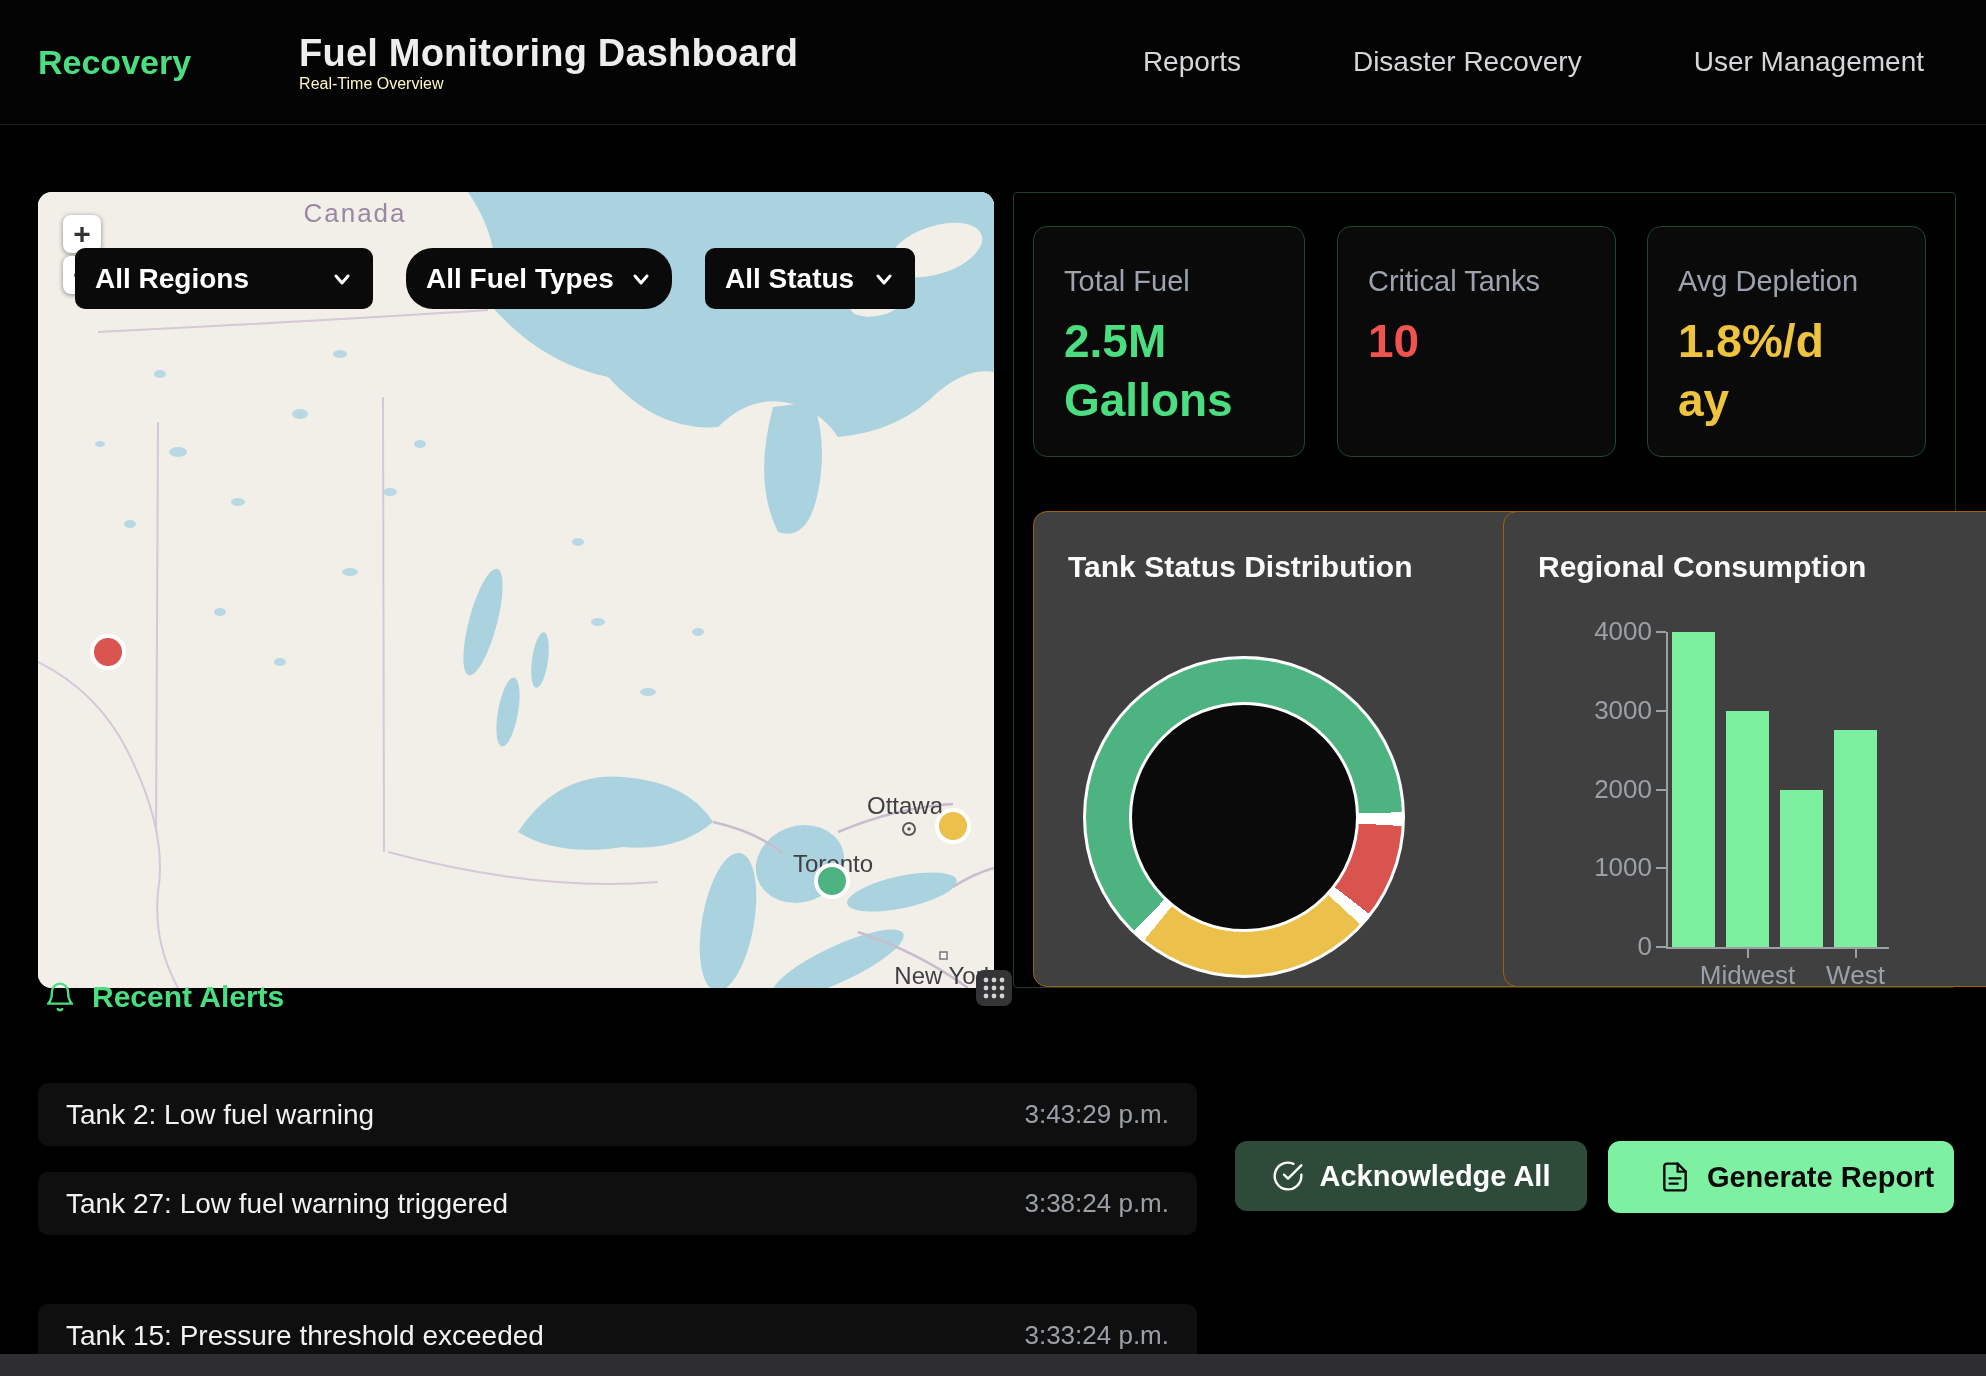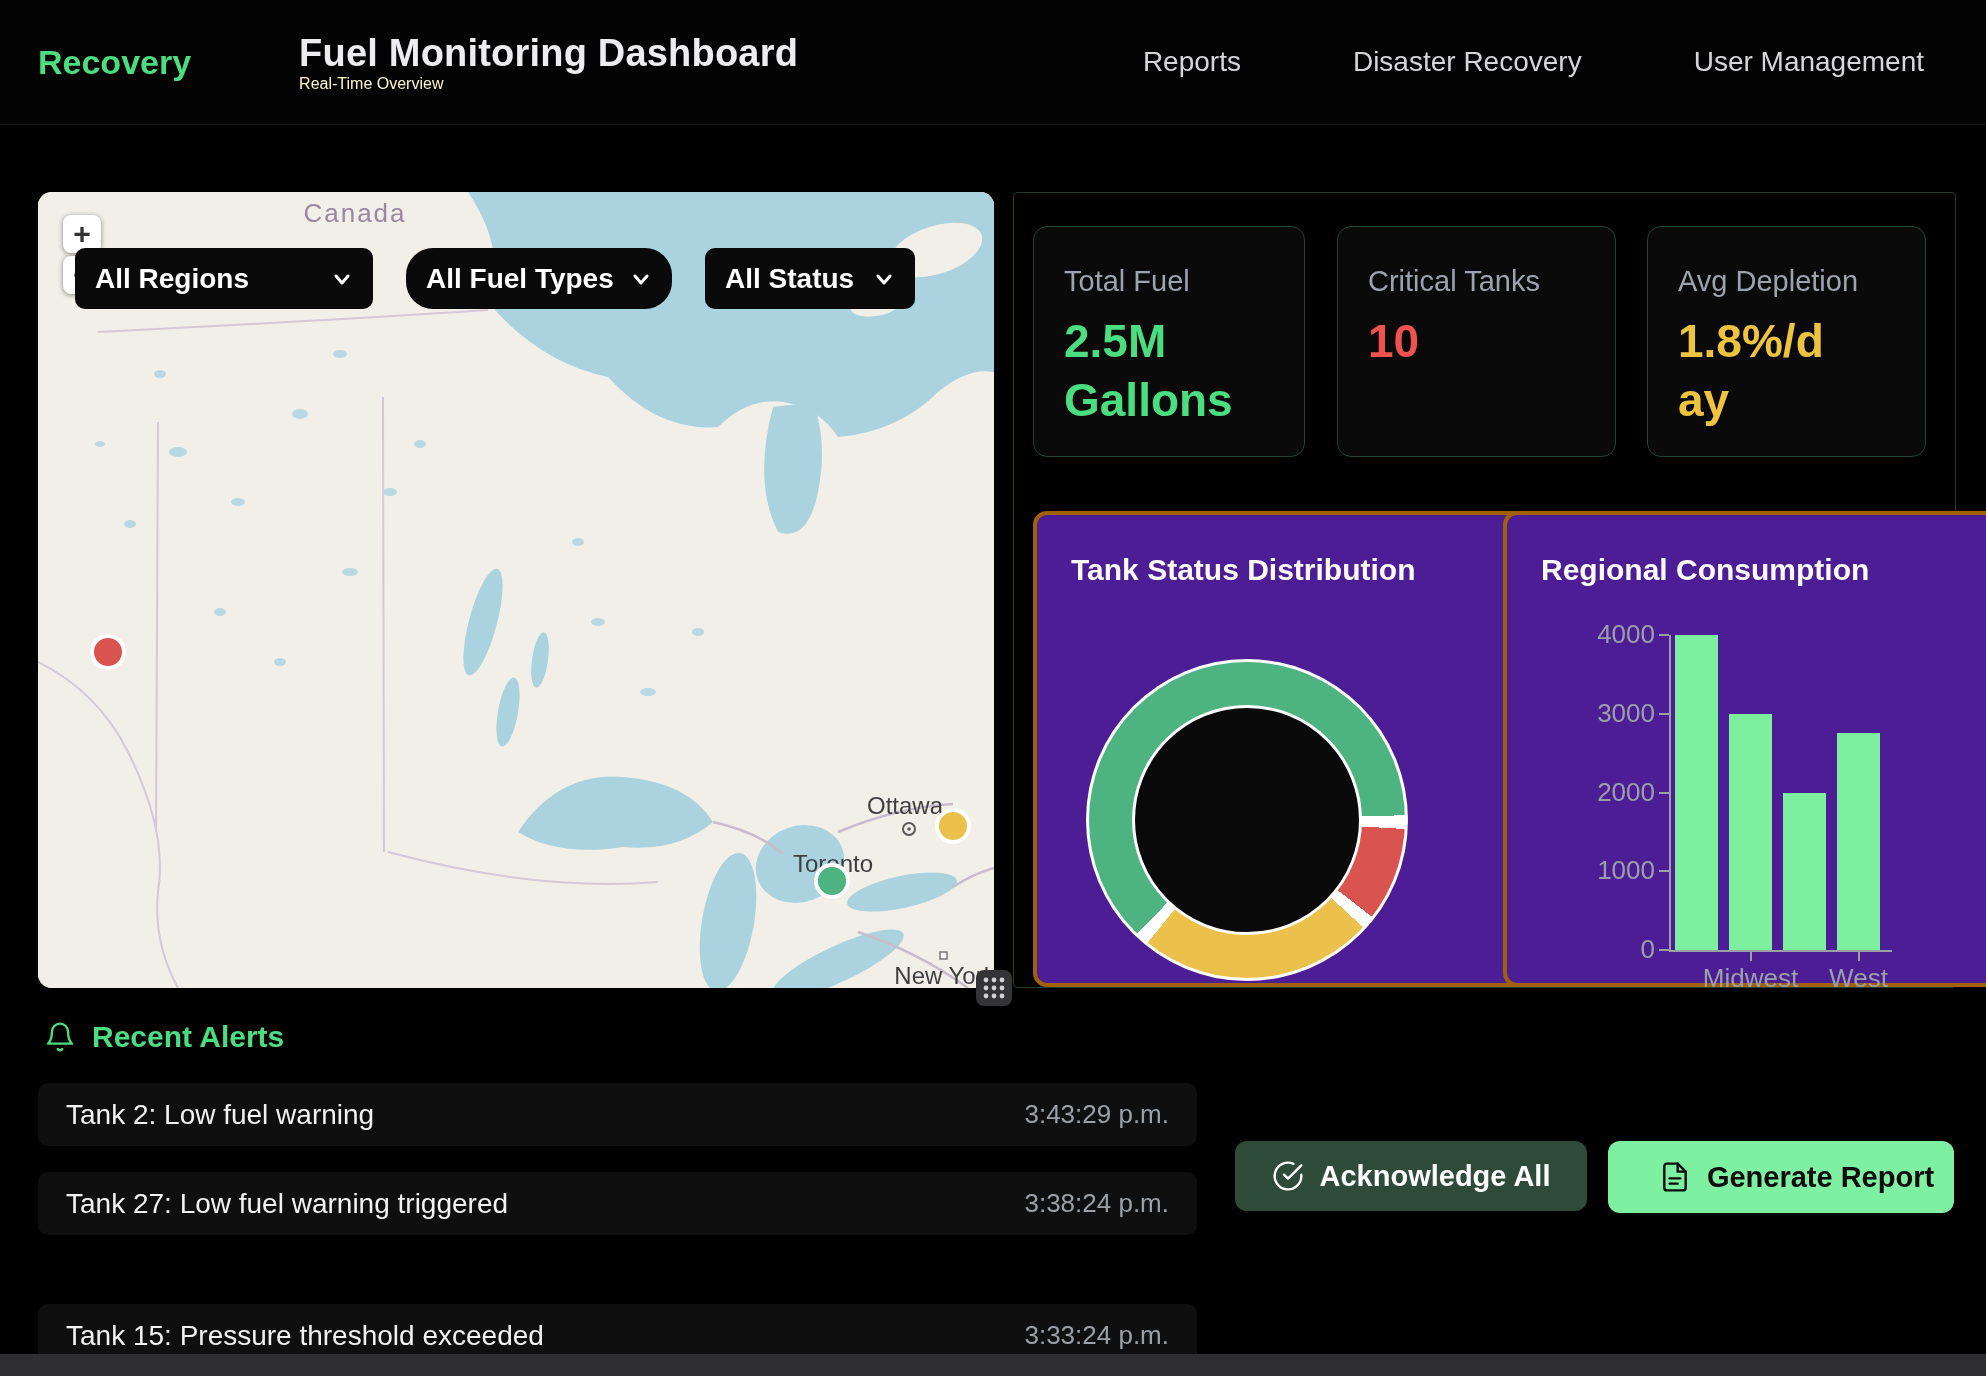--- a/index.html
+++ b/index.html
@@ -36,38 +36,38 @@
   .grip { position:absolute; left:976px; top:970px; width:36px; height:36px; background:#343436;
     border-radius:8px; display:flex; align-items:center; justify-content:center; z-index:3; }
   
   .right-panel { position:absolute; left:1013px; top:192px; width:943px; height:796px;
     border:1.5px solid #1d3e2d; border-radius:4px; }
   .stat-card { position:absolute; top:33px; height:231px; background:#0a0a0a;
     border:1px solid #1f4733; border-radius:14px; padding:38px 30px; }
   .stat-label { font-size:29px; color:#9ca3af; }
   .stat-value { font-size:46px; font-weight:bold; line-height:1.28; margin-top:14px;
     overflow-wrap:anywhere; }
-  .chart-card { position:absolute; top:318px; width:501px; height:476px; background:#4c1d95;
-    border:4px solid #a16207; border-radius:14px; }
+  .chart-card { position:absolute; top:318px; width:501px; height:476px; background:#404040;
+    border:1px solid #a16207; border-radius:14px; }
   .chart-title { position:absolute; left:34px; top:38px; font-size:30px; font-weight:bold; color:#fafafa; }
   
   .donut-ring { position:absolute; left:49px; top:144px; width:322px; height:322px;
     border-radius:50%; background:#fff; }
   .donut { position:absolute; left:52px; top:147px; width:316px; height:316px; border-radius:50%; }
   .donut-hole { position:absolute; left:95px; top:190px; width:230px; height:230px;
     border-radius:50%; background:#0a0a0a; border:3px solid #fff; }
   
   .bar-plot { position:absolute; left:0; top:0; width:419px; height:476px; }
   .axis-line { position:absolute; background:#9aa0a6; }
   .tick-label-y { position:absolute; width:128px; text-align:right; font-size:26px; color:#9aa0a6; }
   .tick-mark { position:absolute; background:#9aa0a6; }
   .bar { position:absolute; }
   .tick-label-x { position:absolute; width:150px; text-align:center; font-size:26px; color:#9aa0a6; }
   
-  .alerts-title-row { position:absolute; left:44px; top:1020px; display:flex; align-items:center; gap:16px; }
+  .alerts-title-row { position:absolute; left:44px; top:980px; display:flex; align-items:center; gap:16px; }
   .alerts-title { font-size:30px; font-weight:bold; color:#4ade80; }
   .alert-row { position:absolute; left:38px; width:1159px; height:63px; background:#0f0f0f;
     border-radius:10px; display:flex; align-items:center; justify-content:space-between; padding:0 28px; }
   .alert-text { font-size:28px; color:#f2f2f2; }
   .alert-time { font-size:26px; color:#9aa0a6; }
   
   .btn { position:absolute; border-radius:12px; display:flex; align-items:center;
     justify-content:center; gap:16px; font-size:29px; font-weight:bold; cursor:pointer; }
   .btn-ack { left:1235px; top:1141px; width:352px; height:70px; background:#2d4b38; color:#fff; }
   .btn-gen { left:1608px; top:1141px; width:346px; height:72px; background:#7ef0a2; color:#0a0a0a;padding-left:31px; }

